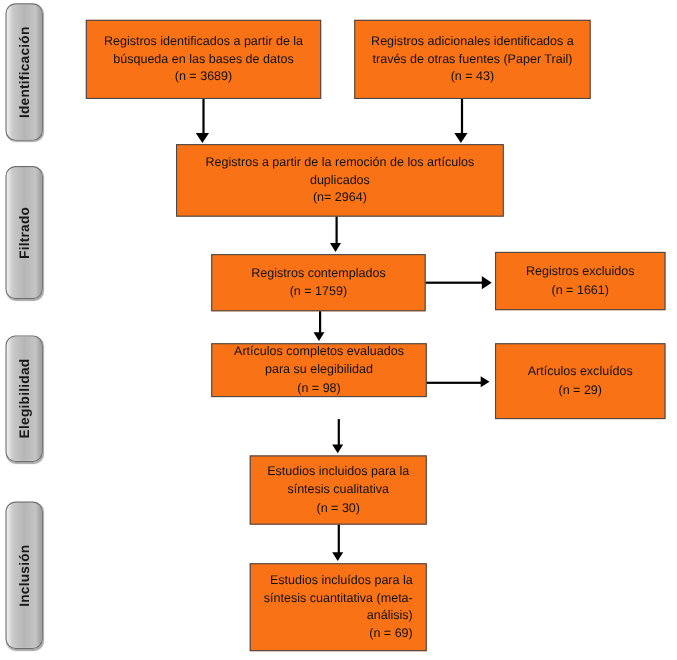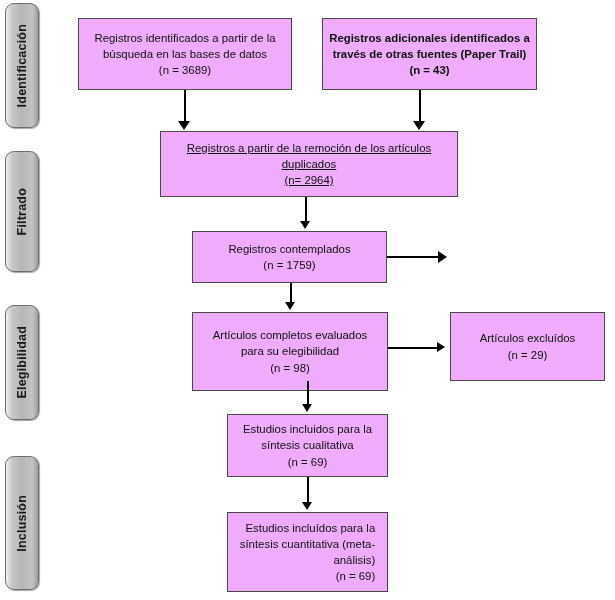--- a/index.html
+++ b/index.html
@@ -36,21 +36,21 @@
     color: #1a1a1a;
     letter-spacing: 0.2px;
     white-space: nowrap;
   }
 
   
   .flow-box {
     position: absolute;
     box-sizing: border-box;
     border: 1.4px solid #4a4a4a;
-    background: #f0abfc;
+    background: #f97316;
     display: flex;
     align-items: center;
     justify-content: center;
     text-align: center;
     padding: 4px 6px;
   }
   .flow-box .box-text {
     font-size: 11.4px;
     line-height: 1.42;
     color: #111111;
@@ -118,53 +118,57 @@
   <div class="stage-pill" style="left:5px; top:456px; width:34px; height:134px;">
     <span class="stage-label">Inclusión</span>
   </div>
 
   <div class="flow-box" style="left:78px; top:18px; width:214px; height:72px;">
     <span class="box-text">Registros identificados a partir de la
 búsqueda en las bases de datos
 (n = 3689)</span>
   </div>
 
-  <div class="flow-box" style="left:322px; top:18px; width:215px; height:72px;font-weight:bold;">
+  <div class="flow-box" style="left:322px; top:18px; width:215px; height:72px;">
     <span class="box-text">Registros adicionales identificados a
 través de otras fuentes (Paper Trail)
 (n = 43)</span>
   </div>
 
-  <div class="flow-box" style="left:160px; top:131px; width:298px; height:66px;text-decoration:underline;">
+  <div class="flow-box" style="left:160px; top:131px; width:298px; height:66px;">
     <span class="box-text">Registros a partir de la remoción de los artículos
 duplicados
 (n= 2964)</span>
   </div>
 
   <div class="flow-box" style="left:192px; top:231px; width:195px; height:52px;justify-content:center;">
     <span class="box-text">Registros contemplados
 (n = 1759)</span>
   </div>
 
-
-  <div class="flow-box" style="left:192px; top:312px; width:196px; height:79px;">
+  <div class="flow-box" style="left:450px; top:229px; width:155px; height:53px;">
+    <span class="box-text">Registros excluidos
+(n = 1661)</span>
+  </div>
+
+  <div class="flow-box" style="left:192px; top:312px; width:196px; height:49px;">
     <span class="box-text">Artículos completos evaluados
 para su elegibilidad
 (n = 98)</span>
   </div>
 
   <div class="flow-box" style="left:450px; top:312px; width:155px; height:69px;text-align:center;">
     <span class="box-text">Artículos excluídos
 (n = 29)</span>
   </div>
 
   <div class="flow-box" style="left:227px; top:414px; width:161px; height:63px;">
     <span class="box-text">Estudios incluidos para la
 síntesis cualitativa
-(n = 69)</span>
+(n = 30)</span>
   </div>
 
   <div class="flow-box" style="left:227px; top:512px; width:161px; height:80px;text-align:right;">
     <span class="box-text">Estudios incluídos para la
 síntesis cuantitativa (meta-
 análisis)
 (n = 69)</span>
   </div>
 
   <div class="conn-v" style="left:184px; top:90px; height:32px;"></div>

